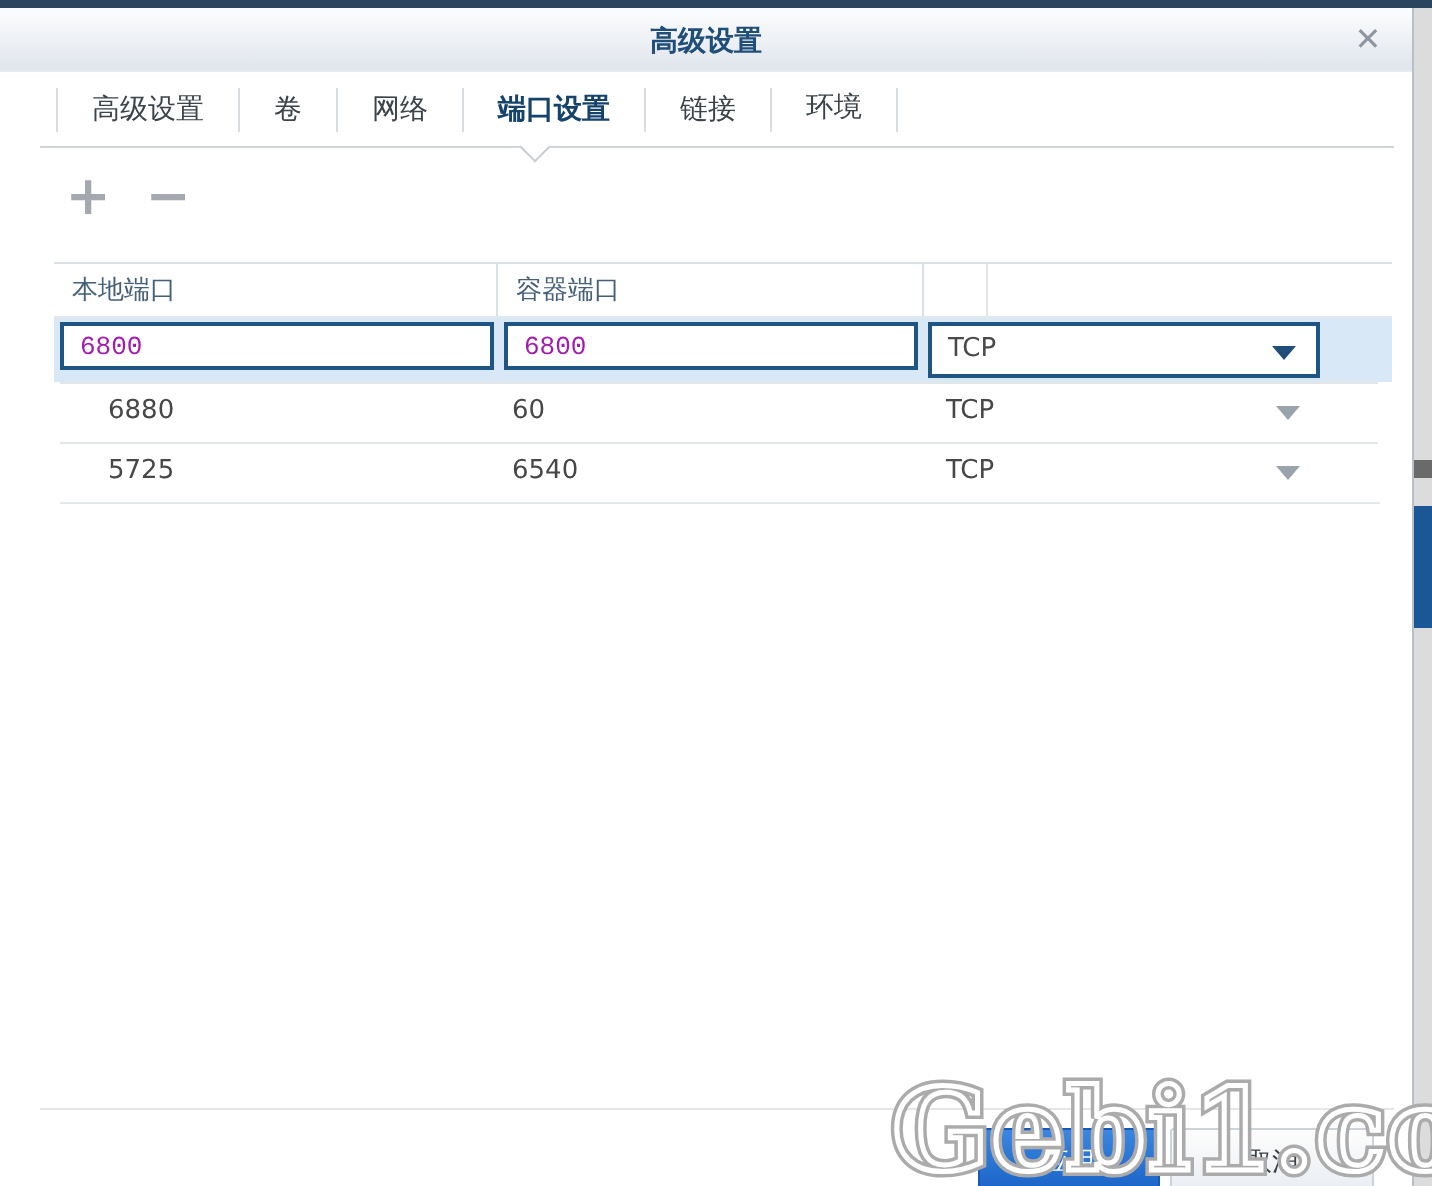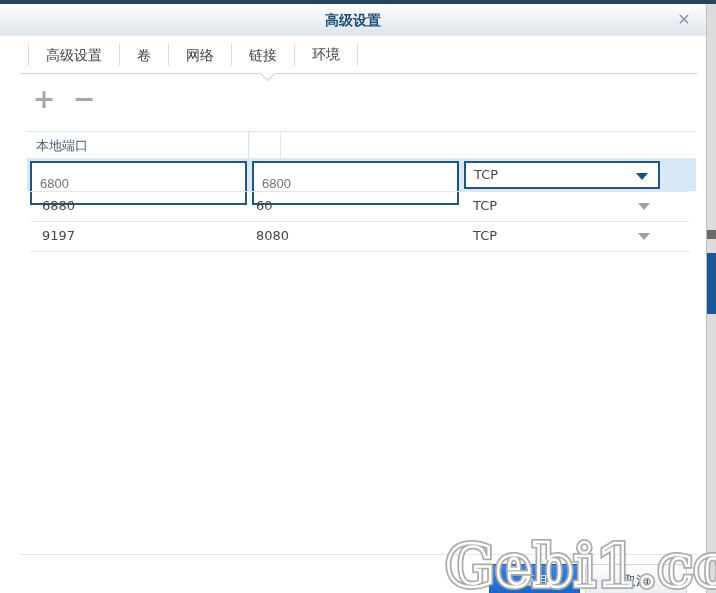--- a/index.html
+++ b/index.html
@@ -39,34 +39,34 @@
 
   
   .grid { position:absolute; left:27px; top:127px; width:669px; }
   .grid-head { display:flex; height:28px; border-top:1px solid #d9e0e7; border-bottom:1px solid #e2e7ec; }
   .gh-cell { font-size:13px; color:#456179; line-height:27px; padding-left:9px;
     border-right:1px solid #d9e0e7; overflow:hidden; white-space:nowrap; }
   .gh-c1 { width:222px; } .gh-c2 { width:213px; } .gh-c3 { width:202px; }
   .gh-c4 { width:32px; border-right:1px solid #e2e7ec; }
 
   .row-edit { position:relative; height:32px; background:#d9e8f6; }
-  .edit-input { position:absolute; top:2px; height:44px; border:2px solid #1f5583; background:#fff;
-    font-size:13px; color:#737373; padding:0 8px; font-family:Liberation Sans, sans-serif; outline:none; }
+  .edit-input { position:absolute; top:2px; height:24px; border:2px solid #1f5583; background:#fff;
+    font-size:13px; color:#a21caf; padding:0 8px; font-family:Liberation Mono, monospace; outline:none; }
   .ei-1 { left:3px;  width:217px; }
   .ei-2 { left:225px; width:207px; }
   .edit-select { position:absolute; left:437px; top:2px; width:196px; height:28px;
     border:2px solid #1f5583; background:#fff; font-size:13px; color:#4a4a4a;
     line-height:24px; padding-left:8px; cursor:pointer; }
   .edit-select .caret { position:absolute; right:10px; top:10px; width:0; height:0;
     border-left:6px solid transparent; border-right:6px solid transparent; border-top:7px solid #1f4e79; }
 
   .row-static { position:relative; height:30px; font-size:13px; color:#474747; line-height:29px; }
   .row-static .sep { position:absolute; left:3px; right:7px; top:0; height:1px; background:#e4e7ea; }
   .row-static:first-of-type .sep { display:none; }
-  .cell-local { position:absolute; left:15px; }
+  .cell-local { position:absolute; left:27px; }
   .cell-container { position:absolute; left:229px; }
   .cell-type { position:absolute; left:446px; }
   .row-static .caret { position:absolute; left:611px; top:12px; width:0; height:0;
     border-left:6px solid transparent; border-right:6px solid transparent; border-top:7px solid #9aa3ad; cursor:pointer; }
   .row3-sep { position:absolute; left:30px; top:247px; width:660px; height:1px; background:#e4e7ea; }
 
   
   .footer-divider { position:absolute; left:20px; top:550px; width:677px; height:1px; background:#e6e6e6; }
   .btn { position:absolute; top:560px; height:33px; font-size:13px; text-align:center;
     cursor:pointer; font-family:"DejaVu Sans",sans-serif; }
@@ -99,34 +99,36 @@
 
     <div class="dlg-header">
       <div class="dlg-title">高级设置</div>
       <div class="dlg-close">✕</div>
     </div>
 
     <div class="tabs">
       <div class="tab">高级设置</div>
       <div class="tab">卷</div>
       <div class="tab">网络</div>
+      <div class="tab active">端口设置</div>
       <div class="tab">链接</div>
       <div class="tab">环境</div>
     </div>
     <div class="tabs-divider"></div>
     <div class="tab-notch"></div>
 
     <div class="toolbar">
       <button class="tool-btn">+</button>
       <button class="tool-btn">−</button>
     </div>
 
     <div class="grid">
       <div class="grid-head">
         <div class="gh-cell gh-c1">本地端口</div>
+        <div class="gh-cell gh-c2">容器端口</div>
         <div class="gh-cell gh-c4"></div>
       </div>
 
       <div class="row-edit">
         <input class="edit-input ei-1" value="6800" style="">
         <input class="edit-input ei-2" value="6800" style="">
         <div class="edit-select">
           <span>TCP</span>
           <span class="caret"></span>
         </div>
@@ -135,22 +137,22 @@
       <div class="row-static">
         <div class="sep"></div>
         <span class="cell-local">6880</span>
         <span class="cell-container">60</span>
         <span class="cell-type">TCP</span>
         <span class="caret"></span>
       </div>
 
       <div class="row-static">
         <div class="sep"></div>
-        <span class="cell-local">9197</span>
-        <span class="cell-container">8080</span>
+        <span class="cell-local">5725</span>
+        <span class="cell-container">6540</span>
         <span class="cell-type">TCP</span>
         <span class="caret"></span>
       </div>
     </div>
     <div class="row3-sep"></div>
 
     <div class="footer-divider"></div>
     <button class="btn btn-apply">应用</button>
     <button class="btn btn-cancel">取消</button>
 

